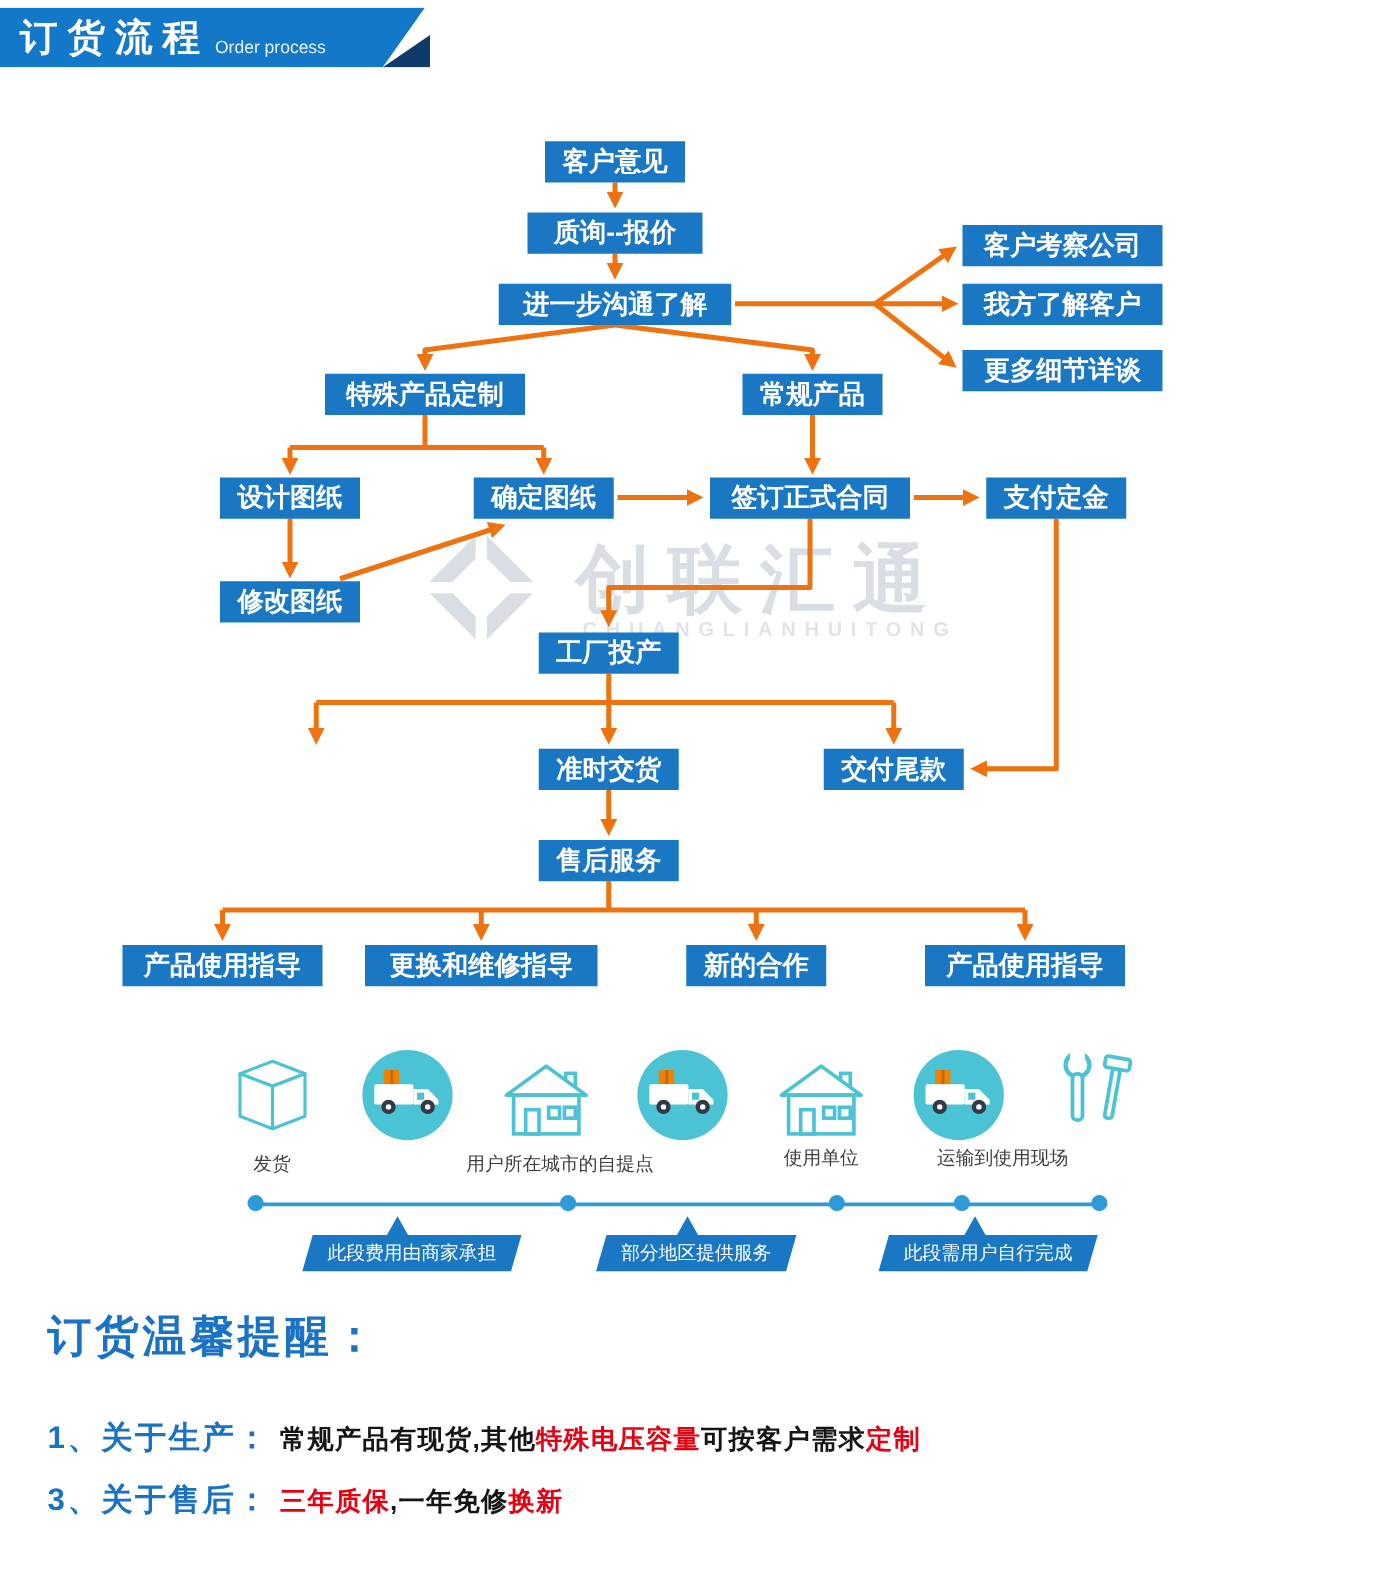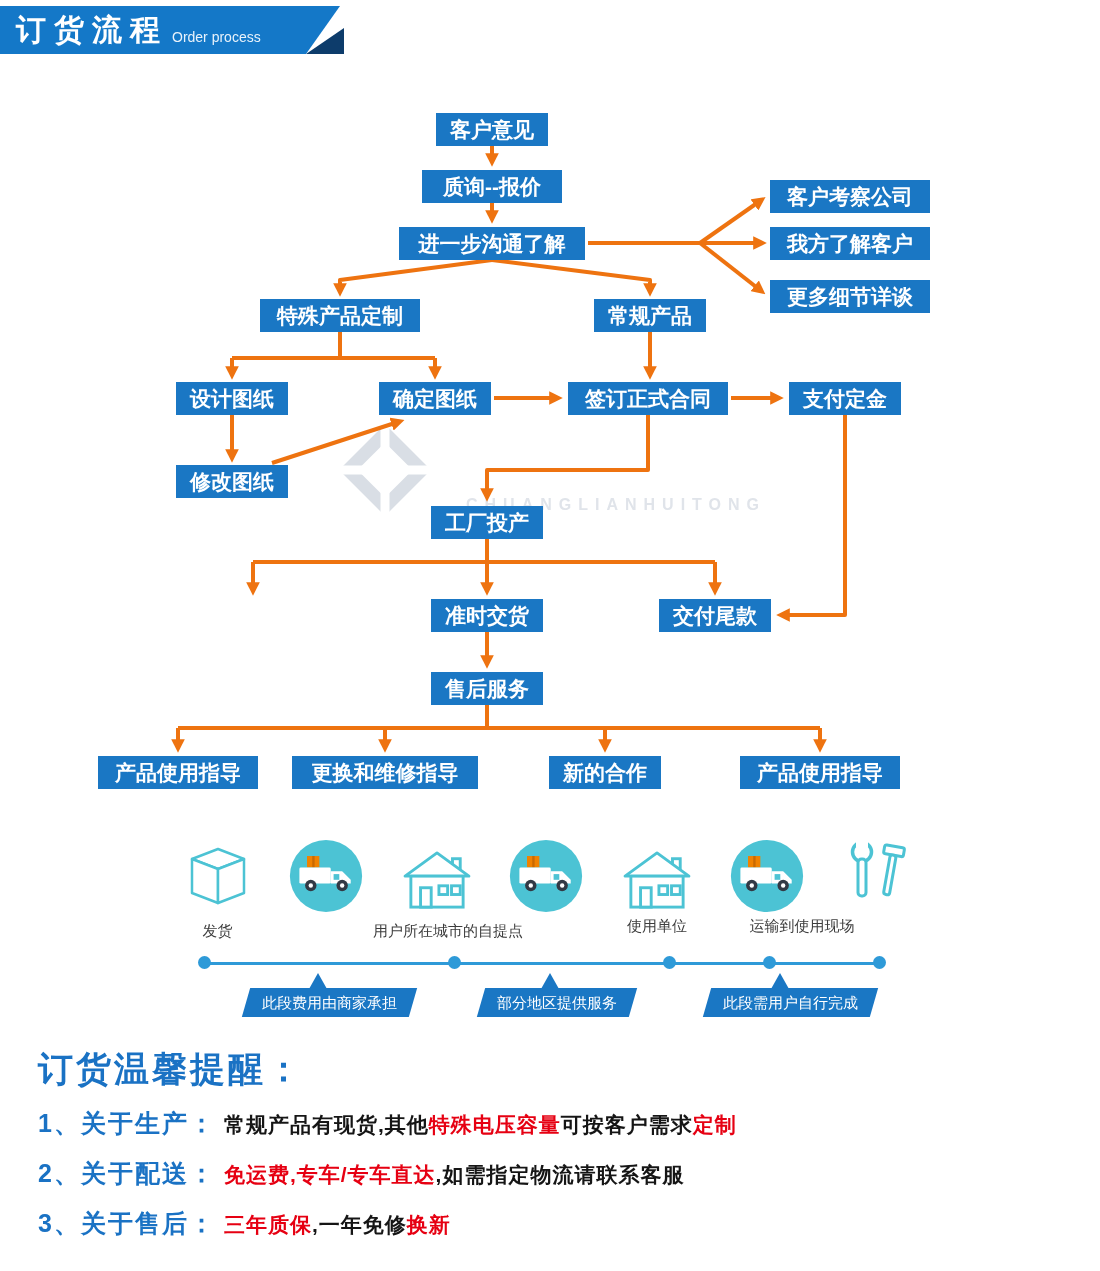--- a/index.html
+++ b/index.html
@@ -35,21 +35,21 @@
 
   
   .tag { position:absolute; top:988px; height:29px; line-height:29px; background:#1a77c4; color:#ffffff;
          font-size:15px; padding:0 16px; transform:skewX(-16deg); z-index:2; white-space:nowrap; }
   .tag > span { display:inline-block; transform:skewX(16deg); }
   .notch { position:absolute; top:973px; width:0; height:0; border-left:9px solid transparent;
            border-right:9px solid transparent; border-bottom:16px solid #1a77c4; z-index:2; }
 
   
   .reminders { position:absolute; left:38px; top:1046px; width:1020px; z-index:2; }
-  .rem-title { font-size:35px; font-weight:bold; color:#1a72c4; letter-spacing:3px; margin-bottom:14px; }
+  .rem-title { font-size:35px; font-weight:bold; color:#1a72c4; letter-spacing:3px; margin-bottom:40px; }
   .rem-item  { display:flex; align-items:baseline; margin-bottom:17px; }
   .rem-label { font-size:25px; font-weight:bold; color:#1a72c4; letter-spacing:2px; white-space:nowrap; margin-right:8px; }
   .rem-text  { font-size:21px; font-weight:600; color:#151515; letter-spacing:1px; }
   .seg.red   { color:#e60012; }
 </style>
 </head>
 <body>
 
 <div class="page">
 
@@ -96,20 +96,21 @@
   <div class="header-band">
     <span class="header-title">订货流程</span>
     <span class="header-sub">Order process</span>
   </div>
 
   <svg class="wm" style="left:335px;top:420px" width="100" height="100" viewBox="0 0 100 100">
     <rect x="24" y="24" width="52" height="52" transform="rotate(45 50 50)" fill="none" stroke="#d9dee5" stroke-width="13"></rect>
     <line x1="50" y1="-2" x2="50" y2="102" stroke="#ffffff" stroke-width="9"></line>
     <line x1="-2" y1="50" x2="102" y2="50" stroke="#ffffff" stroke-width="9"></line>
   </svg>
+  <div class="wm wm-text" style="position:absolute;left:460px;top:424px">创联汇通</div>
   <div class="wm wm-sub" style="position:absolute;left:466px;top:496px">CHUANGLIANHUITONG</div>
 
   <svg class="arrows" width="1100" height="1271" viewBox="0 0 1100 1271">
     <defs>
       <marker id="arw" viewBox="0 0 10 10" refX="5" refY="5" markerWidth="3.4" markerHeight="3.4" orient="auto">
         <path d="M0 0 L10 5 L0 10 z" fill="#ee7310"></path>
       </marker>
     </defs>
     <g fill="none" stroke="#ee7310" stroke-width="4" stroke-linejoin="round">
       <path d="M492 146 V160" marker-end="url(#arw)"></path>
@@ -212,26 +213,20 @@
   <div class="reminders">
     <div class="rem-title">订货温馨提醒：</div>
 
     <div class="rem-item">
       <span class="rem-label">1、关于生产：</span>
       <span class="rem-text">
         <span class="seg">常规产品有现货,其他</span><span class="seg red">特殊电压容量</span><span class="seg">可按客户需求</span><span class="seg red">定制</span>
       </span>
     </div>
 
-    <div class="rem-item">
-      <span class="rem-label">2、关于配送：</span>
-      <span class="rem-text">
-        <span class="seg red">免运费,专车/专车直达</span><span class="seg">,如需指定物流请联系客服</span>
-      </span>
-    </div>
 
     <div class="rem-item">
       <span class="rem-label">3、关于售后：</span>
       <span class="rem-text">
         <span class="seg red">三年质保</span><span class="seg">,一年免修</span><span class="seg red">换新</span>
       </span>
     </div>
   </div>
 
 </div>

